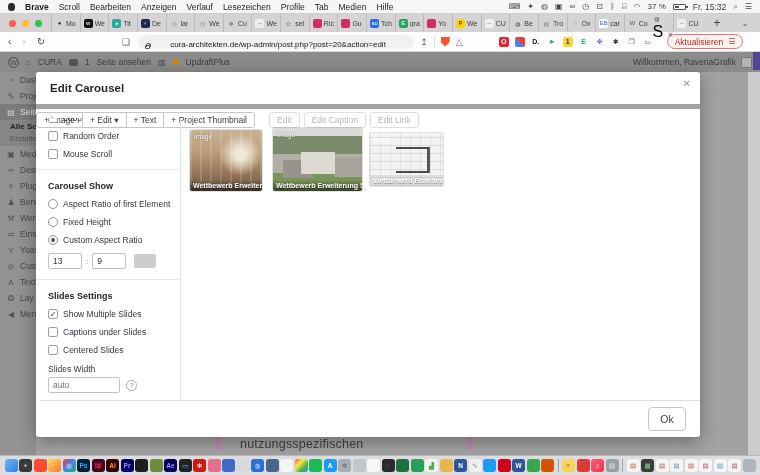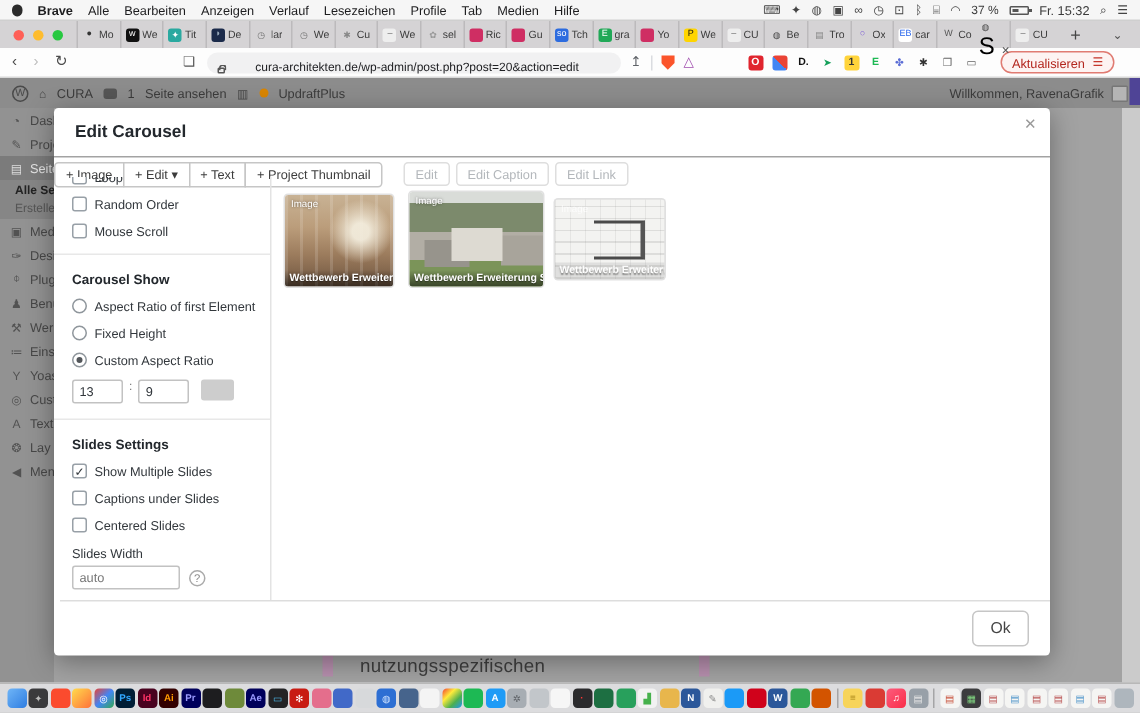--- a/index.html
+++ b/index.html
@@ -85,21 +85,21 @@
 
   .behind-text { position:absolute; left:240px; top:437px; font-size:12.5px; color:#3e3e3e;
     letter-spacing:0.2px; z-index:6; }
   .pinkmark { position:absolute; width:7px; height:14px; background:#c980b8; opacity:.55; top:437px; z-index:5; }
   .scrolltrack { position:absolute; right:0; top:72px; width:12px; bottom:20px; background:#cbcbcb; z-index:6; }
   .purplethumb { position:absolute; right:0; top:52px; width:7px; height:18px; background:#4f4496; z-index:7; }
 
   
   .modal { position:absolute; left:36px; top:72px; width:664px; height:365px; background:#fff;
     border-radius:3px; box-shadow:0 4px 18px rgba(0,0,0,.35); z-index:20; }
-  .mheader { height:24px; border-bottom:1px solid #a3a3a3; display:flex; align-items:center;
+  .mheader { height:24px; border-bottom:5px solid #a3a3a3; display:flex; align-items:center;
     padding:16px 14px; font-size:11.5px; font-weight:bold; color:#23282d; position:relative; }
   .mclose { position:absolute; right:9px; top:6px; color:#999; font-size:10px; cursor:pointer; }
   .mtoolbar { height:22px; display:flex; align-items:center; padding:0 0; gap:10px; }
   .bgroup { display:flex; }
   .btn { border:1px solid #c6c6c6; background:#fff; font-size:8.5px; color:#3c3c3c;
     padding:2px 7px; font-family:inherit; white-space:nowrap; }
   .bgroup .btn + .btn { margin-left:-1px; }
   .bgroup .btn:first-child { border-radius:3px 0 0 3px; }
   .bgroup .btn:last-child { border-radius:0 3px 3px 0; }
   .egroup { display:flex; gap:4px; margin-left:4px; }
@@ -114,21 +114,21 @@
     flex:none; display:flex; align-items:center; justify-content:center; font-size:8px; color:#32373c; }
   .radio { width:10px; height:10px; border:1px solid #8f969c; border-radius:50%; background:#fff;
     flex:none; position:relative; }
   .radio.sel::after { content:""; position:absolute; left:2px; top:2px; width:4px; height:4px;
     border-radius:50%; background:#52565a; }
   .sect { font-size:9px; font-weight:bold; color:#23282d; margin:11px 0 3px; }
   .hrline { border-top:1px solid #e8e8e8; margin:10px 0 0 -12px; }
   .inp { border:1px solid #c2c2c2; border-radius:2px; height:16px; font-size:8.5px;
     font-family:inherit; color:#32373c; padding:0 4px; background:#fff; }
   .inp.grey { color:#999; }
-  .ratio-row { display:flex; gap:4px; margin:6px 0; }
+  .ratio-row { display:flex; align-items:center; gap:4px; margin:6px 0; }
   .ratio-row .inp { width:34px; }
   .colon { font-size:8px; color:#777; }
   .greybox { width:22px; height:14px; background:#cdcdcd; border-radius:2px; margin-left:4px; }
   .flabel { font-size:8.5px; color:#32373c; margin:9px 0 3px; }
   .wrow { display:flex; align-items:center; gap:6px; }
   .wrow .inp { width:72px; }
   .help { width:11px; height:11px; border:1px solid #aaa; border-radius:50%; color:#888;
     font-size:7.5px; display:flex; align-items:center; justify-content:center; }
 
   .thumb { position:absolute; border-radius:2px; overflow:hidden; box-shadow:0 0 0 1px rgba(0,0,0,.12); }
@@ -169,21 +169,21 @@
     justify-content:center; font-size:6.5px; font-weight:bold; color:#fff; overflow:hidden; }
   .dsep { width:1px; height:13px; background:rgba(0,0,0,.25); flex:none; margin:0 2px; }
 </style>
 </head>
 <body>
 
 <div class="menubar">
   <span class="apple"></span>
   <span style="display:flex;gap:10px;">
       <span class="mitem app">Brave</span>
-      <span class="mitem">Alle</span>
+      <span class="mitem">Scroll</span>
       <span class="mitem">Bearbeiten</span>
       <span class="mitem">Anzeigen</span>
       <span class="mitem">Verlauf</span>
       <span class="mitem">Lesezeichen</span>
       <span class="mitem">Profile</span>
       <span class="mitem">Tab</span>
       <span class="mitem">Medien</span>
       <span class="mitem">Hilfe</span>
     </span>
   <span class="mright">

